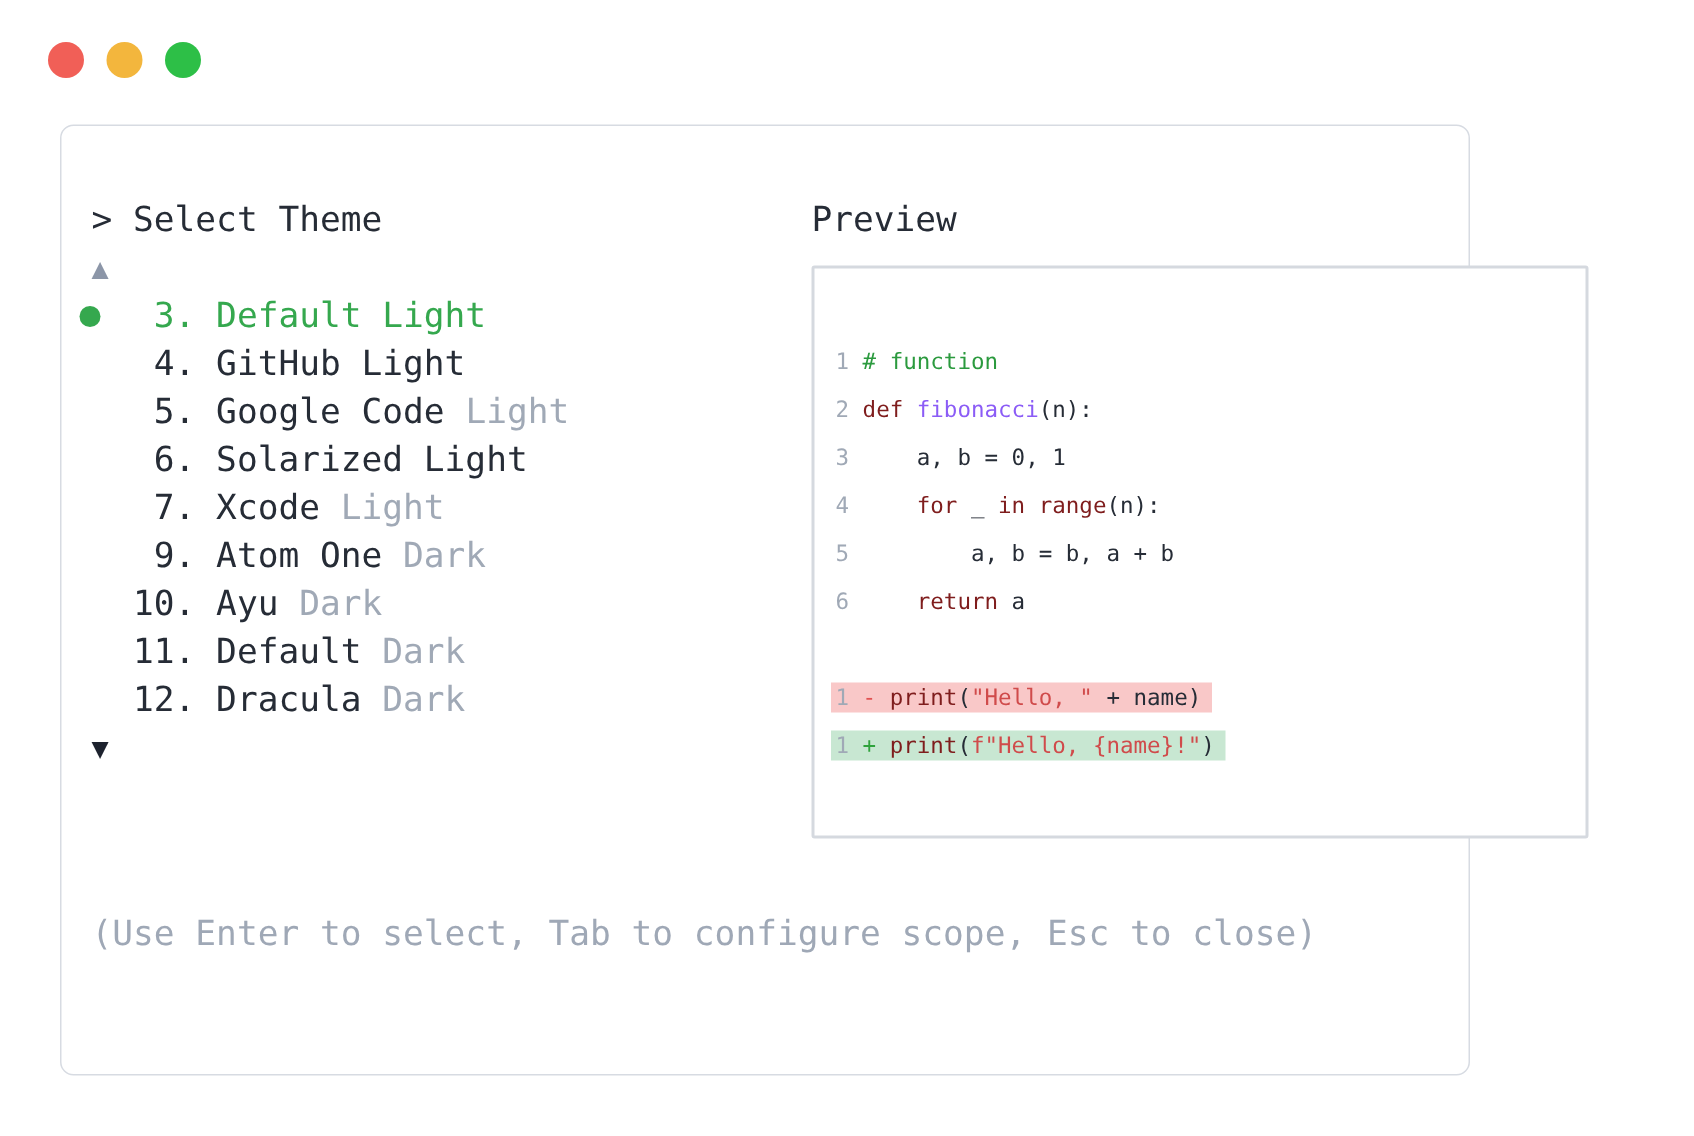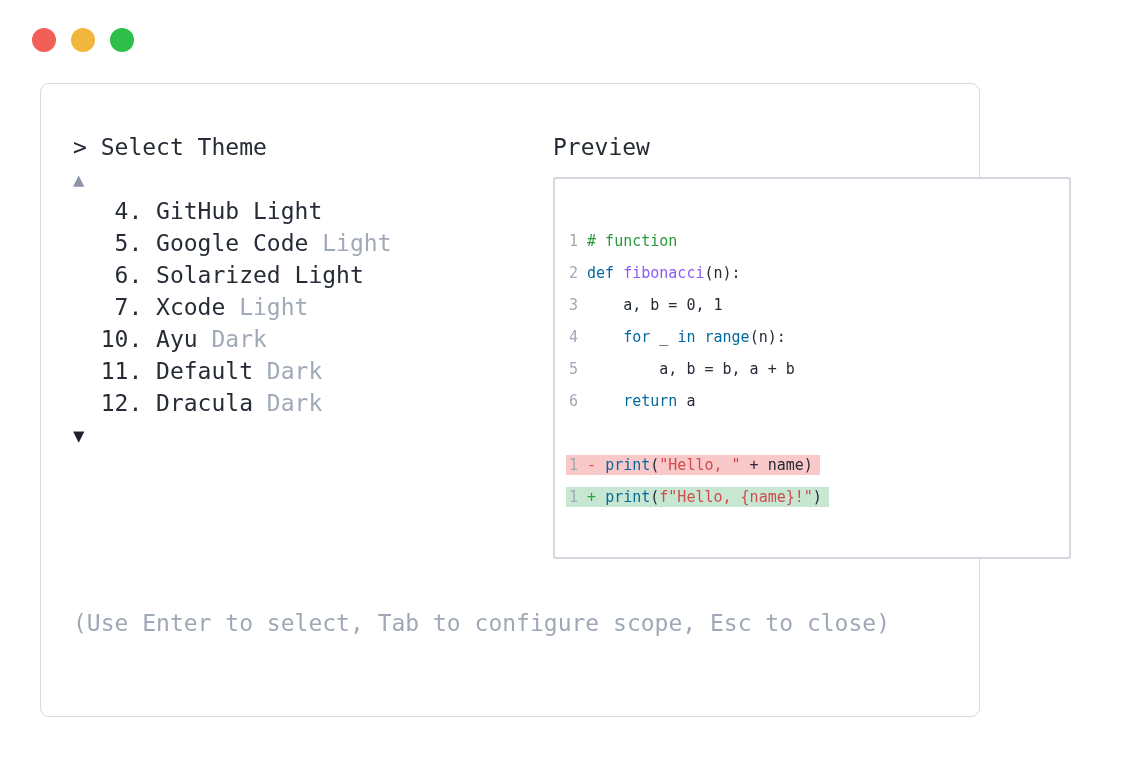--- a/index.html
+++ b/index.html
@@ -7,21 +7,21 @@
   body{font-family:"DejaVu Sans Mono","Liberation Mono",monospace;position:relative;color:#262c36}
 
   .traffic{position:absolute;left:32px;top:28px;display:flex;gap:15px}
   .light{width:24px;height:24px;border-radius:50%;display:inline-block}
   .light.red{background:#f15f57}
   .light.yellow{background:#f3b63d}
   .light.green{background:#2dbf47}
 
   .panel{position:absolute;left:40px;top:83px;width:940px;height:634px;
          border:1.5px solid #d7dbe2;border-radius:9px;background:#fff;
-         padding:47px 20px 0 32px}
+         padding:47px 20px 0 20px}
 
   .columns{display:flex;align-items:flex-start}
   .left-col{width:480px;flex:none}
   .right-col{width:524px;flex:none}
 
   .line{height:32px;line-height:32px;font-size:23px;white-space:pre}
   .prompt{color:#262c36}
   .scroll{font-size:19px}
   .scroll.up{color:#8c96a8}
   .scroll.down{color:#1d222e}
@@ -34,21 +34,21 @@
 
   .footer{margin-top:48px;color:#9fa8b6}
 
   .preview-label{color:#262c36}
   .preview-box{margin-top:14px;width:518px;border:2px solid #d5d9df;border-radius:2px;
                background:#fff;padding:46px 14px 44px 14px}
   .code-line{height:32px;line-height:32px;font-size:15px;white-space:pre}
 
   .tk-plain{color:#262c36}
   .tk-comment{color:#2b9a3e}
-  .tk-keyword{color:#0369a1}
+  .tk-keyword{color:#7f1d1d}
   .tk-func{color:#8b5cf6}
   .tk-string{color:#d04b4b}
   .tk-minus{color:#e05252}
   .tk-plus{color:#2fa33c}
   .hl-removed{background:#f9c8c8;padding:1px 7px 1px 3px;margin-left:-3px}
   .hl-added{background:#c8e7d2;padding:1px 7px 1px 3px;margin-left:-3px}
 </style>
 </head>
 <body>
 
@@ -57,24 +57,26 @@
   <span class="light yellow"></span>
   <span class="light green"></span>
 </div>
 
 <div class="panel">
   <div class="columns">
     <div class="left-col">
       <div class="line prompt">&gt; Select Theme</div>
       <div class="line scroll up">▲</div>
       <div id="theme-list">
+          <div class="line theme-row selected"><span class="gutter"> <i class="dot"></i></span><span class="num">  3.</span><span class="nm"> Default Light</span></div>
           <div class="line theme-row"><span class="gutter"> </span><span class="num">  4.</span><span class="nm"> GitHub Light</span></div>
           <div class="line theme-row"><span class="gutter"> </span><span class="num">  5.</span><span class="nm"> Google Code</span><span class="muted"> Light</span></div>
           <div class="line theme-row"><span class="gutter"> </span><span class="num">  6.</span><span class="nm"> Solarized Light</span></div>
           <div class="line theme-row"><span class="gutter"> </span><span class="num">  7.</span><span class="nm"> Xcode</span><span class="muted"> Light</span></div>
+          <div class="line theme-row"><span class="gutter"> </span><span class="num">  9.</span><span class="nm"> Atom One</span><span class="muted"> Dark</span></div>
           <div class="line theme-row"><span class="gutter"> </span><span class="num"> 10.</span><span class="nm"> Ayu</span><span class="muted"> Dark</span></div>
           <div class="line theme-row"><span class="gutter"> </span><span class="num"> 11.</span><span class="nm"> Default</span><span class="muted"> Dark</span></div>
           <div class="line theme-row"><span class="gutter"> </span><span class="num"> 12.</span><span class="nm"> Dracula</span><span class="muted"> Dark</span></div>
         </div>
       <div class="line scroll down">▼</div>
     </div>
     <div class="right-col">
       <div class="line preview-label">Preview</div>
       <div class="preview-box">
         <div id="code-block">

